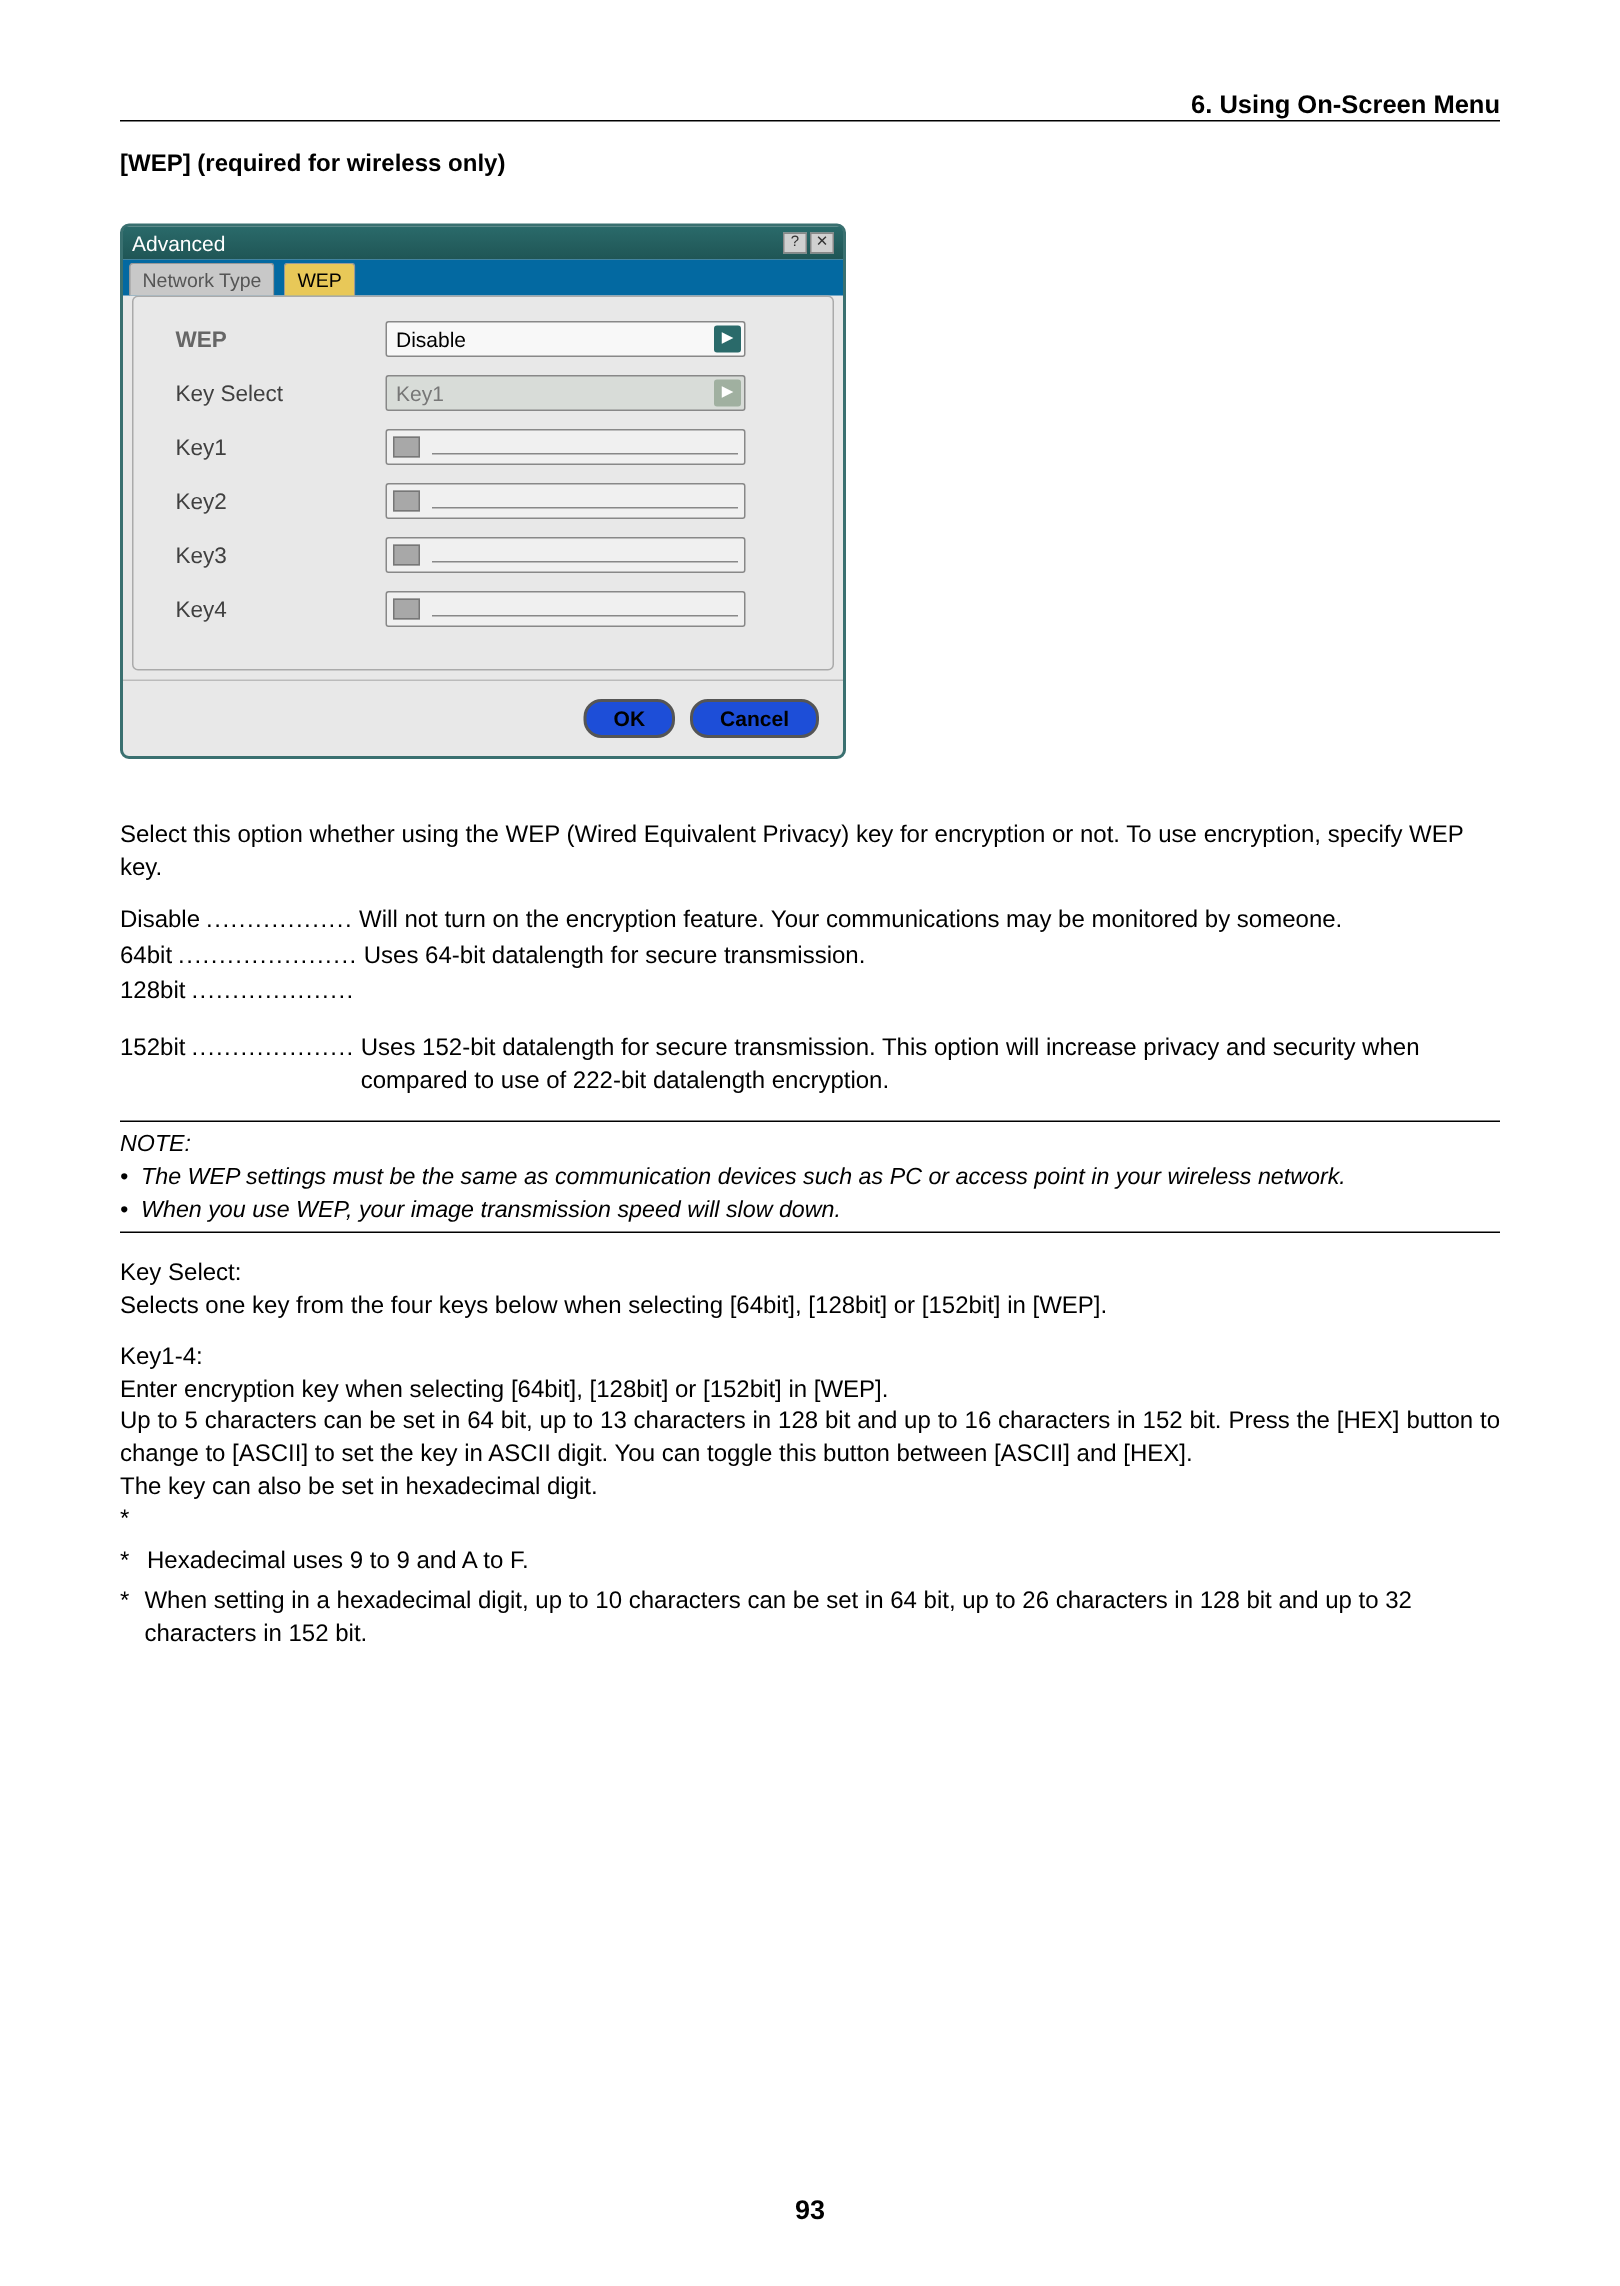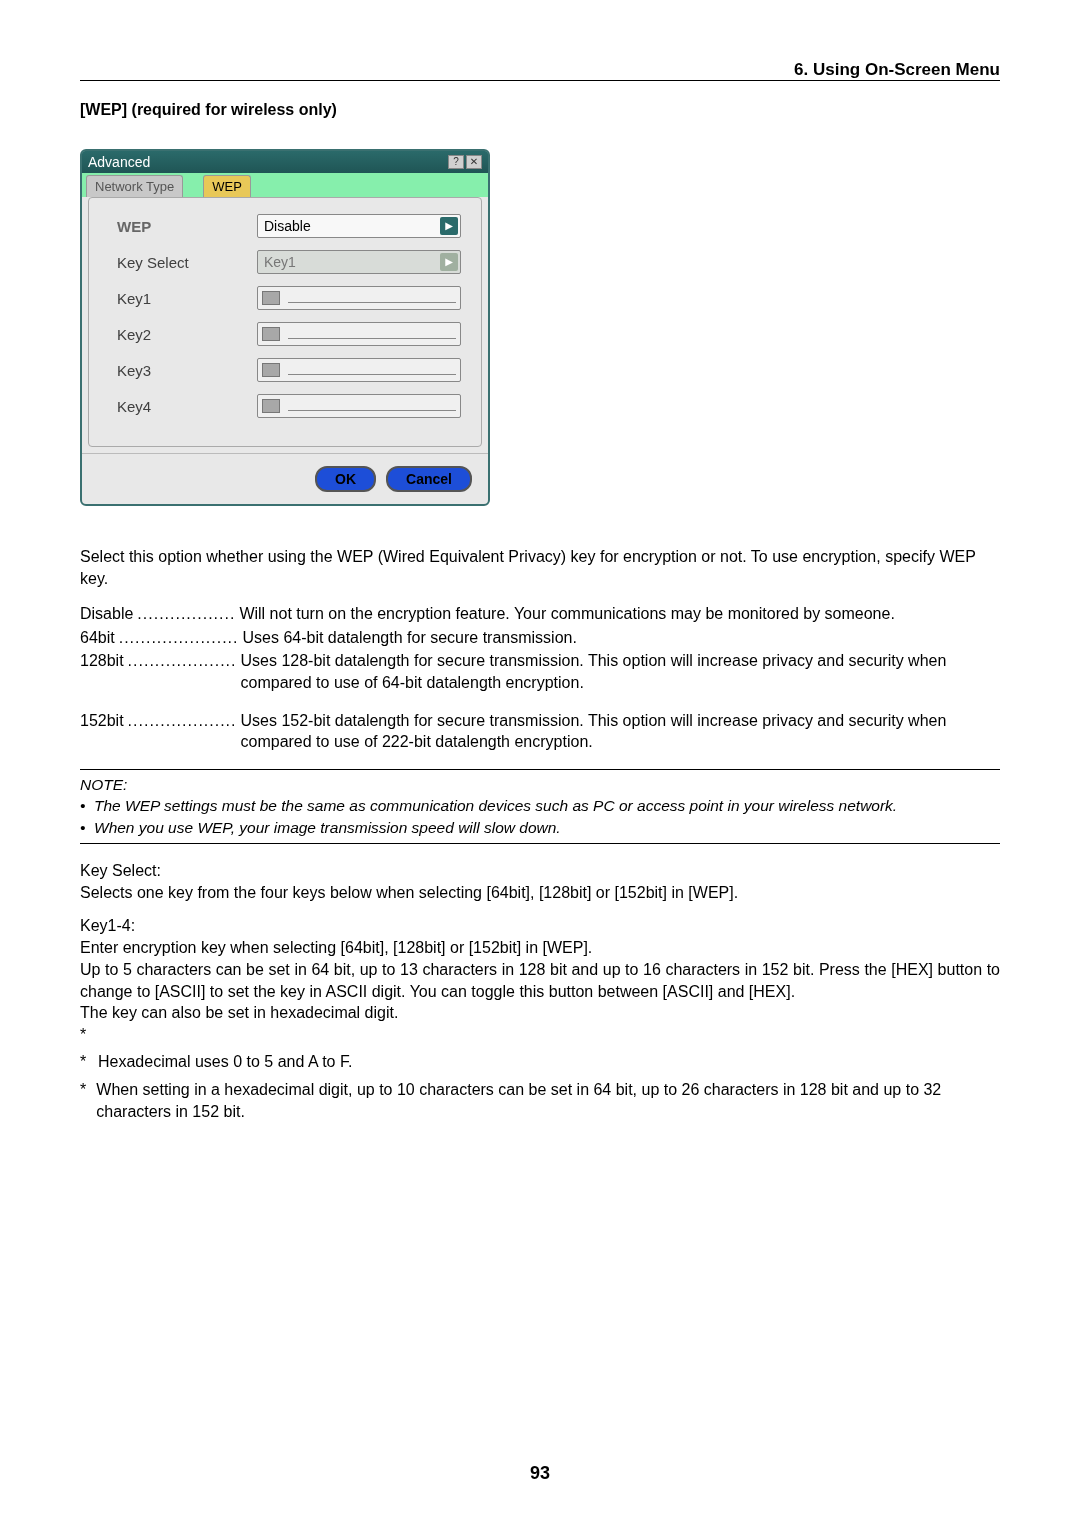--- a/index.html
+++ b/index.html
@@ -22,21 +22,21 @@
     font-weight: bold;
     font-size: 17px;
   }
   .section-title {
     font-weight: bold;
     font-size: 16px;
     margin-bottom: 30px;
   }
   
   .dialog {
-    width: 410px;
+    width: 484px;
     border: 2px solid #3a7070;
     border-radius: 6px;
     margin-bottom: 40px;
     background: #e8e8e8;
   }
   .titlebar {
     background: linear-gradient(#2a6a6a, #1f5555);
     color: #fff;
     padding: 3px 6px;
     display: flex;
@@ -51,23 +51,23 @@
     width: 16px; height: 14px;
     background: #d0d0d0;
     border: 1px solid #888;
     font-size: 10px;
     line-height: 11px;
     text-align: center;
     color: #333;
   }
   .tabs {
     display: flex;
-    gap: 20px;
+    gap: 6px;
     padding: 2px 4px 0 4px;
-    background: #86efac;
+    background: #0369a1;
   }
   .tab {
     padding: 3px 8px;
     background: #c8c8c8;
     border: 1px solid #999;
     border-bottom: none;
     font-size: 13px;
     color: #555;
     border-top-left-radius: 3px;
     border-top-right-radius: 3px;
@@ -266,21 +266,20 @@
     <span class="def-desc">Will not turn on the encryption feature. Your communications may be monitored by someone.</span>
   </div>
   <div class="def-row">
     <span class="def-term">64bit</span>
     <span class="def-dots"> ...................... </span>
     <span class="def-desc">Uses 64-bit datalength for secure transmission.</span>
   </div>
   <div class="def-row">
     <span class="def-term">128bit</span>
     <span class="def-dots"> .................... </span>
-    <span class="def-desc">Uses 128-bit datalength for secure transmission. This option will increase privacy and security when compared to use of 64-bit datalength encryption.</span>
   </div>
   <div style="height:14px"></div>
   <div class="def-row">
     <span class="def-term">152bit</span>
     <span class="def-dots"> .................... </span>
     <span class="def-desc">Uses 152-bit datalength for secure transmission. This option will increase privacy and security when compared to use of 222-bit datalength encryption.</span>
   </div>
 </div>
 
 <div class="note-block">
@@ -302,21 +301,21 @@
 <div style="font-size:16px; line-height:1.35;">Enter encryption key when selecting [64bit], [128bit] or [152bit] in [WEP].</div>
 <div style="font-size:16px; line-height:1.35; text-align:justify;">Up to 5 characters can be set in 64 bit, up to 13 characters in 128 bit and up to 16 characters in 152 bit. Press the [HEX] button to change to [ASCII] to set the key in ASCII digit. You can toggle this button between [ASCII] and [HEX].</div>
 <div style="font-size:16px; line-height:1.35;">The key can also be set in hexadecimal digit.</div>
 
 <div class="star-list">
   <div class="star-row">
       <span class="star">*</span>
     </div>
   <div class="star-row">
       <span class="star">*</span>
-      <span>Hexadecimal uses 0 to 5 and A to F.</span>
+      <span>Hexadecimal uses 9 to 9 and A to F.</span>
     </div>
   <div class="star-row">
       <span class="star">*</span>
       <span>When setting in a hexadecimal digit, up to 10 characters can be set in 64 bit, up to 26 characters in 128 bit and up to 32 characters in 152 bit.</span>
     </div>
 </div>
 
 <div class="page-num">93</div>
 
 </body></html>

